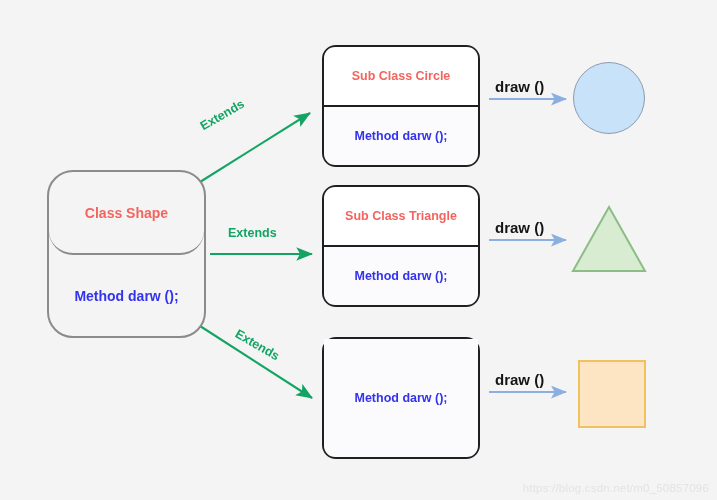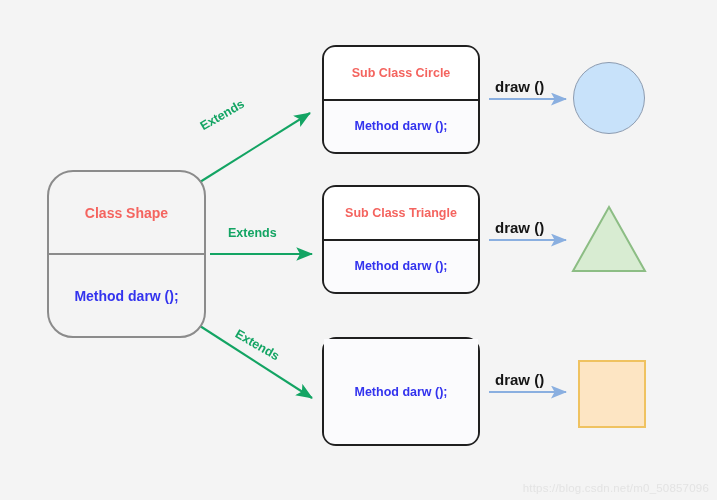--- a/index.html
+++ b/index.html
@@ -33,20 +33,21 @@
     box-sizing: border-box;
     display: flex;
     flex-direction: column;
   }
   .class-box .compartment {
     flex: 1 1 50%;
     display: flex;
     align-items: center;
     justify-content: center;
     text-align: center;
+    border-radius: 24px;
   }
   .class-name {
     color: #f4645f;
     font-weight: bold;
   }
   .method-name {
     color: #3333ee;
     font-weight: bold;
   }
 
@@ -62,21 +63,21 @@
   }
   #superclass .compartment.top {
     border-bottom: 2px solid #8b8b8b;
   }
   #superclass .class-name { font-size: 14px; }
   #superclass .method-name { font-size: 14px; }
 
   
   .subclass {
     width: 158px;
-    height: 109px;
+    height: 122px;
     left: 322px;
     border: 2.5px solid #1f1f1f;
     border-radius: 14px;
     background: #000000;
   }
   .subclass .compartment.top {
     border-bottom: 2.5px solid #1f1f1f;
     background: #ffffff;
     border-radius: 11px 11px 0 0;
   }

